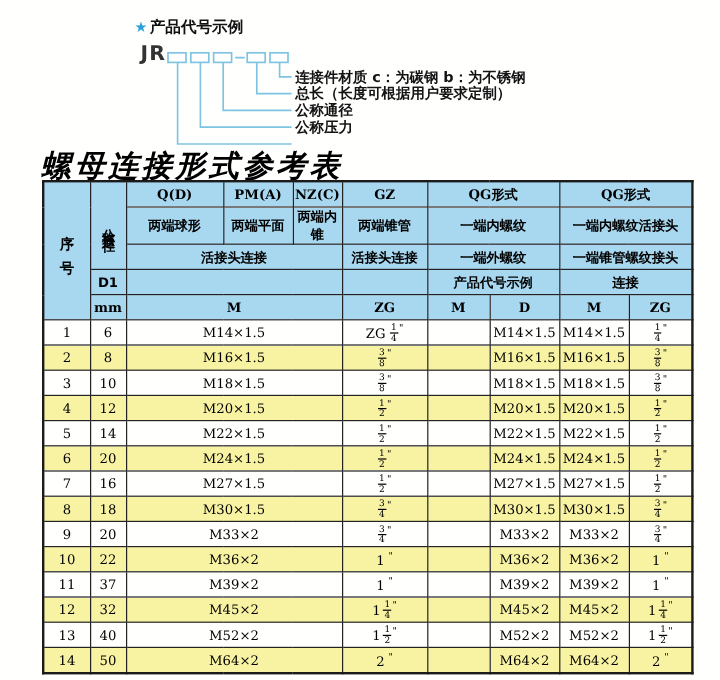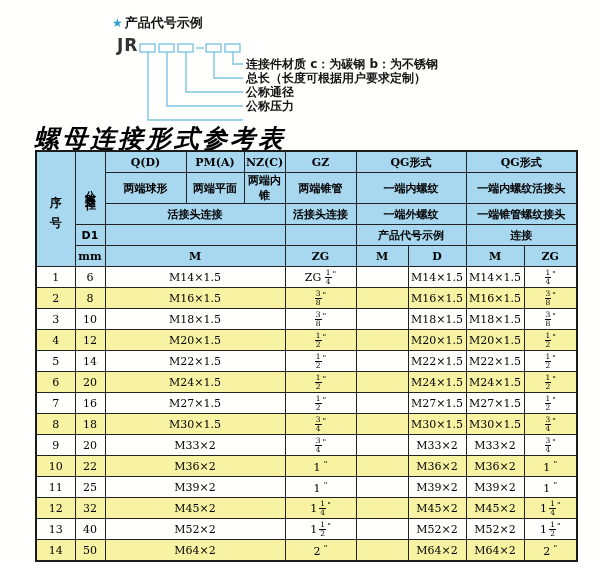--- a/index.html
+++ b/index.html
@@ -232,21 +232,21 @@
         <td class="data">22</td>
         <td class="data" colspan="3">M36×2</td>
         <td class="data">1 <span class="inch">"</span></td>
         <td class="data"></td>
         <td class="data">M36×2</td>
         <td class="data">M36×2</td>
         <td class="data">1 <span class="inch">"</span></td>
       </tr>
       <tr>
         <td class="data">11</td>
-        <td class="data">25</td>
+        <td class="data">37</td>
         <td class="data" colspan="3">M39×2</td>
         <td class="data">1 <span class="inch">"</span></td>
         <td class="data"></td>
         <td class="data">M39×2</td>
         <td class="data">M39×2</td>
         <td class="data">1 <span class="inch">"</span></td>
       </tr>
       <tr class="yellow">
         <td class="data">12</td>
         <td class="data">32</td>

